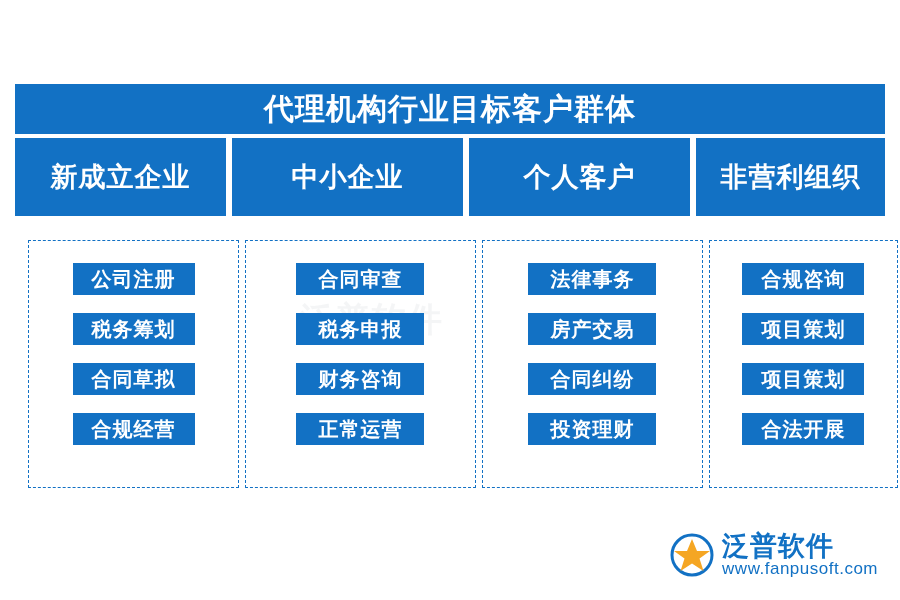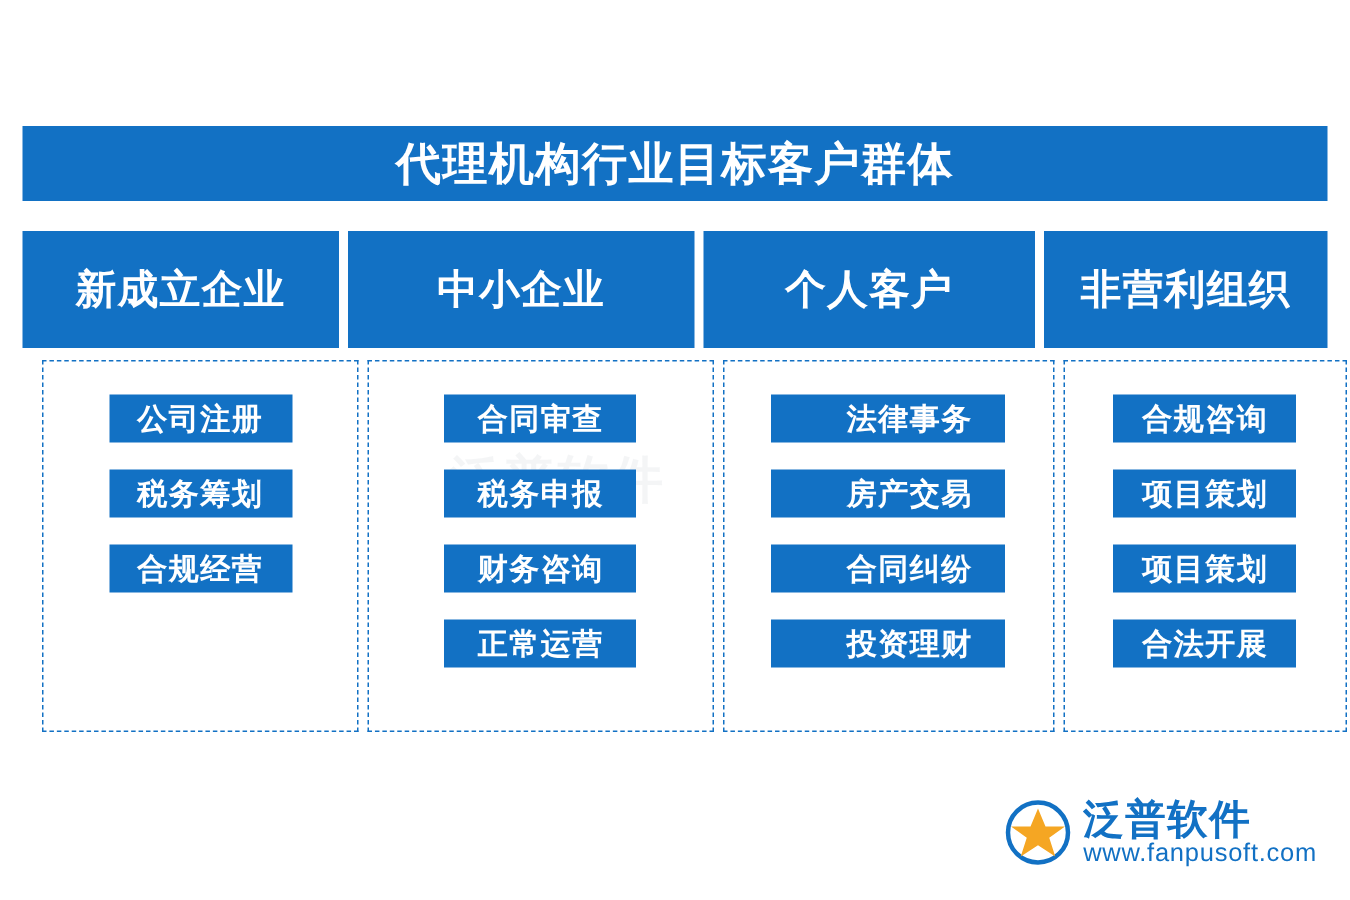--- a/index.html
+++ b/index.html
@@ -36,21 +36,21 @@
     justify-content: center;
     font-size: 30px;
     font-weight: bold;
     letter-spacing: 1px;
   }
 
   
   .cat-row {
     position: absolute;
     left: 15px;
-    top: 154px;
+    top: 138px;
     width: 870px;
     height: 78px;
     display: flex;
     gap: 6px;
   }
   .cat-box {
     background: #1271c4;
     color: #ffffff;
     display: flex;
     align-items: center;
@@ -94,21 +94,21 @@
     font-size: 20px;
     font-weight: bold;
     letter-spacing: 1px;
     height: 32px;
     display: flex;
     align-items: center;
     justify-content: center;
   }
   .col-group.c0 .item-box { width: 122px; }
   .col-group.c1 .item-box { width: 128px; }
-  .col-group.c2 .item-box { width: 128px; padding-left: 28px; }
+  .col-group.c2 .item-box { width: 128px; }
   .col-group.c3 .item-box { width: 122px; }
 
   
   .watermark {
     position: absolute;
     left: 300px;
     top: 280px;
     width: 260px;
     height: 80px;
     opacity: 0.10;
@@ -185,20 +185,23 @@
   </div>
 
   <div class="col-row">
 
     <div class="col-group c0">
       <div class="item-box">
         <span>公司注册</span>
       </div>
       <div class="item-box">
         <span>税务筹划</span>
+      </div>
+      <div class="item-box">
+        <span>合同草拟</span>
       </div>
       <div class="item-box">
         <span>合规经营</span>
       </div>
     </div>
 
     <div class="col-group c1">
       <div class="item-box">
         <span>合同审查</span>
       </div>

